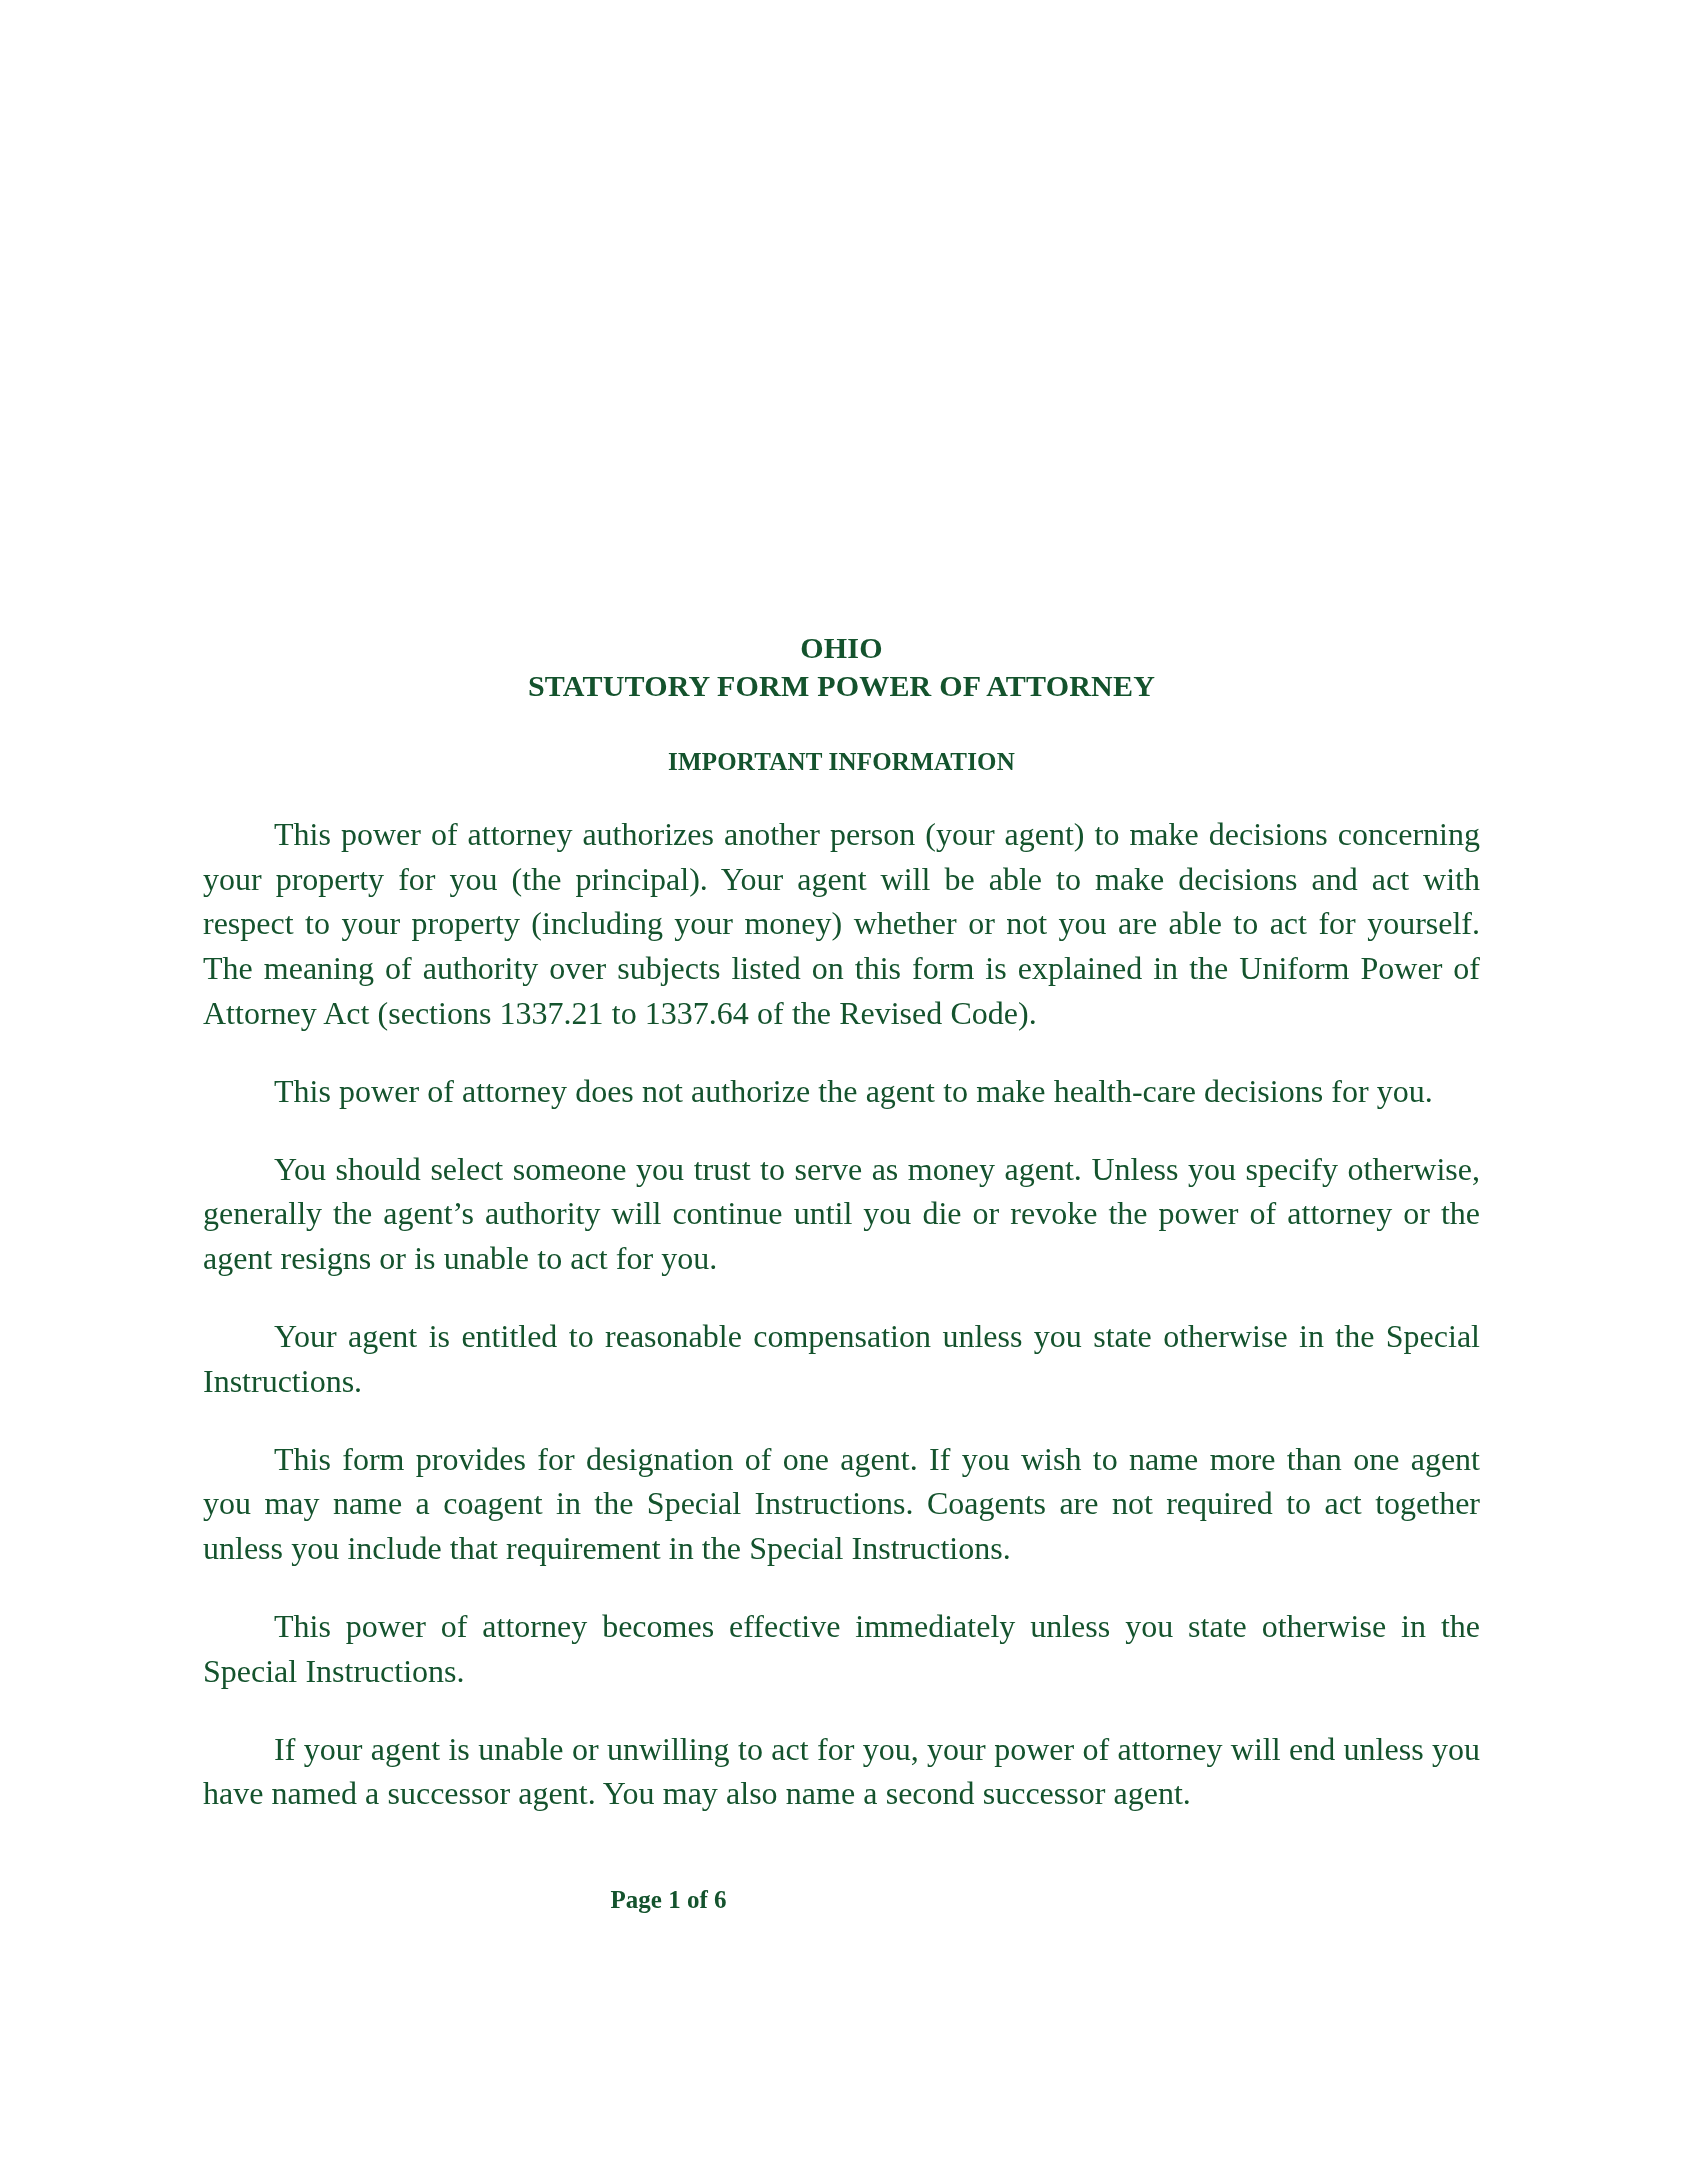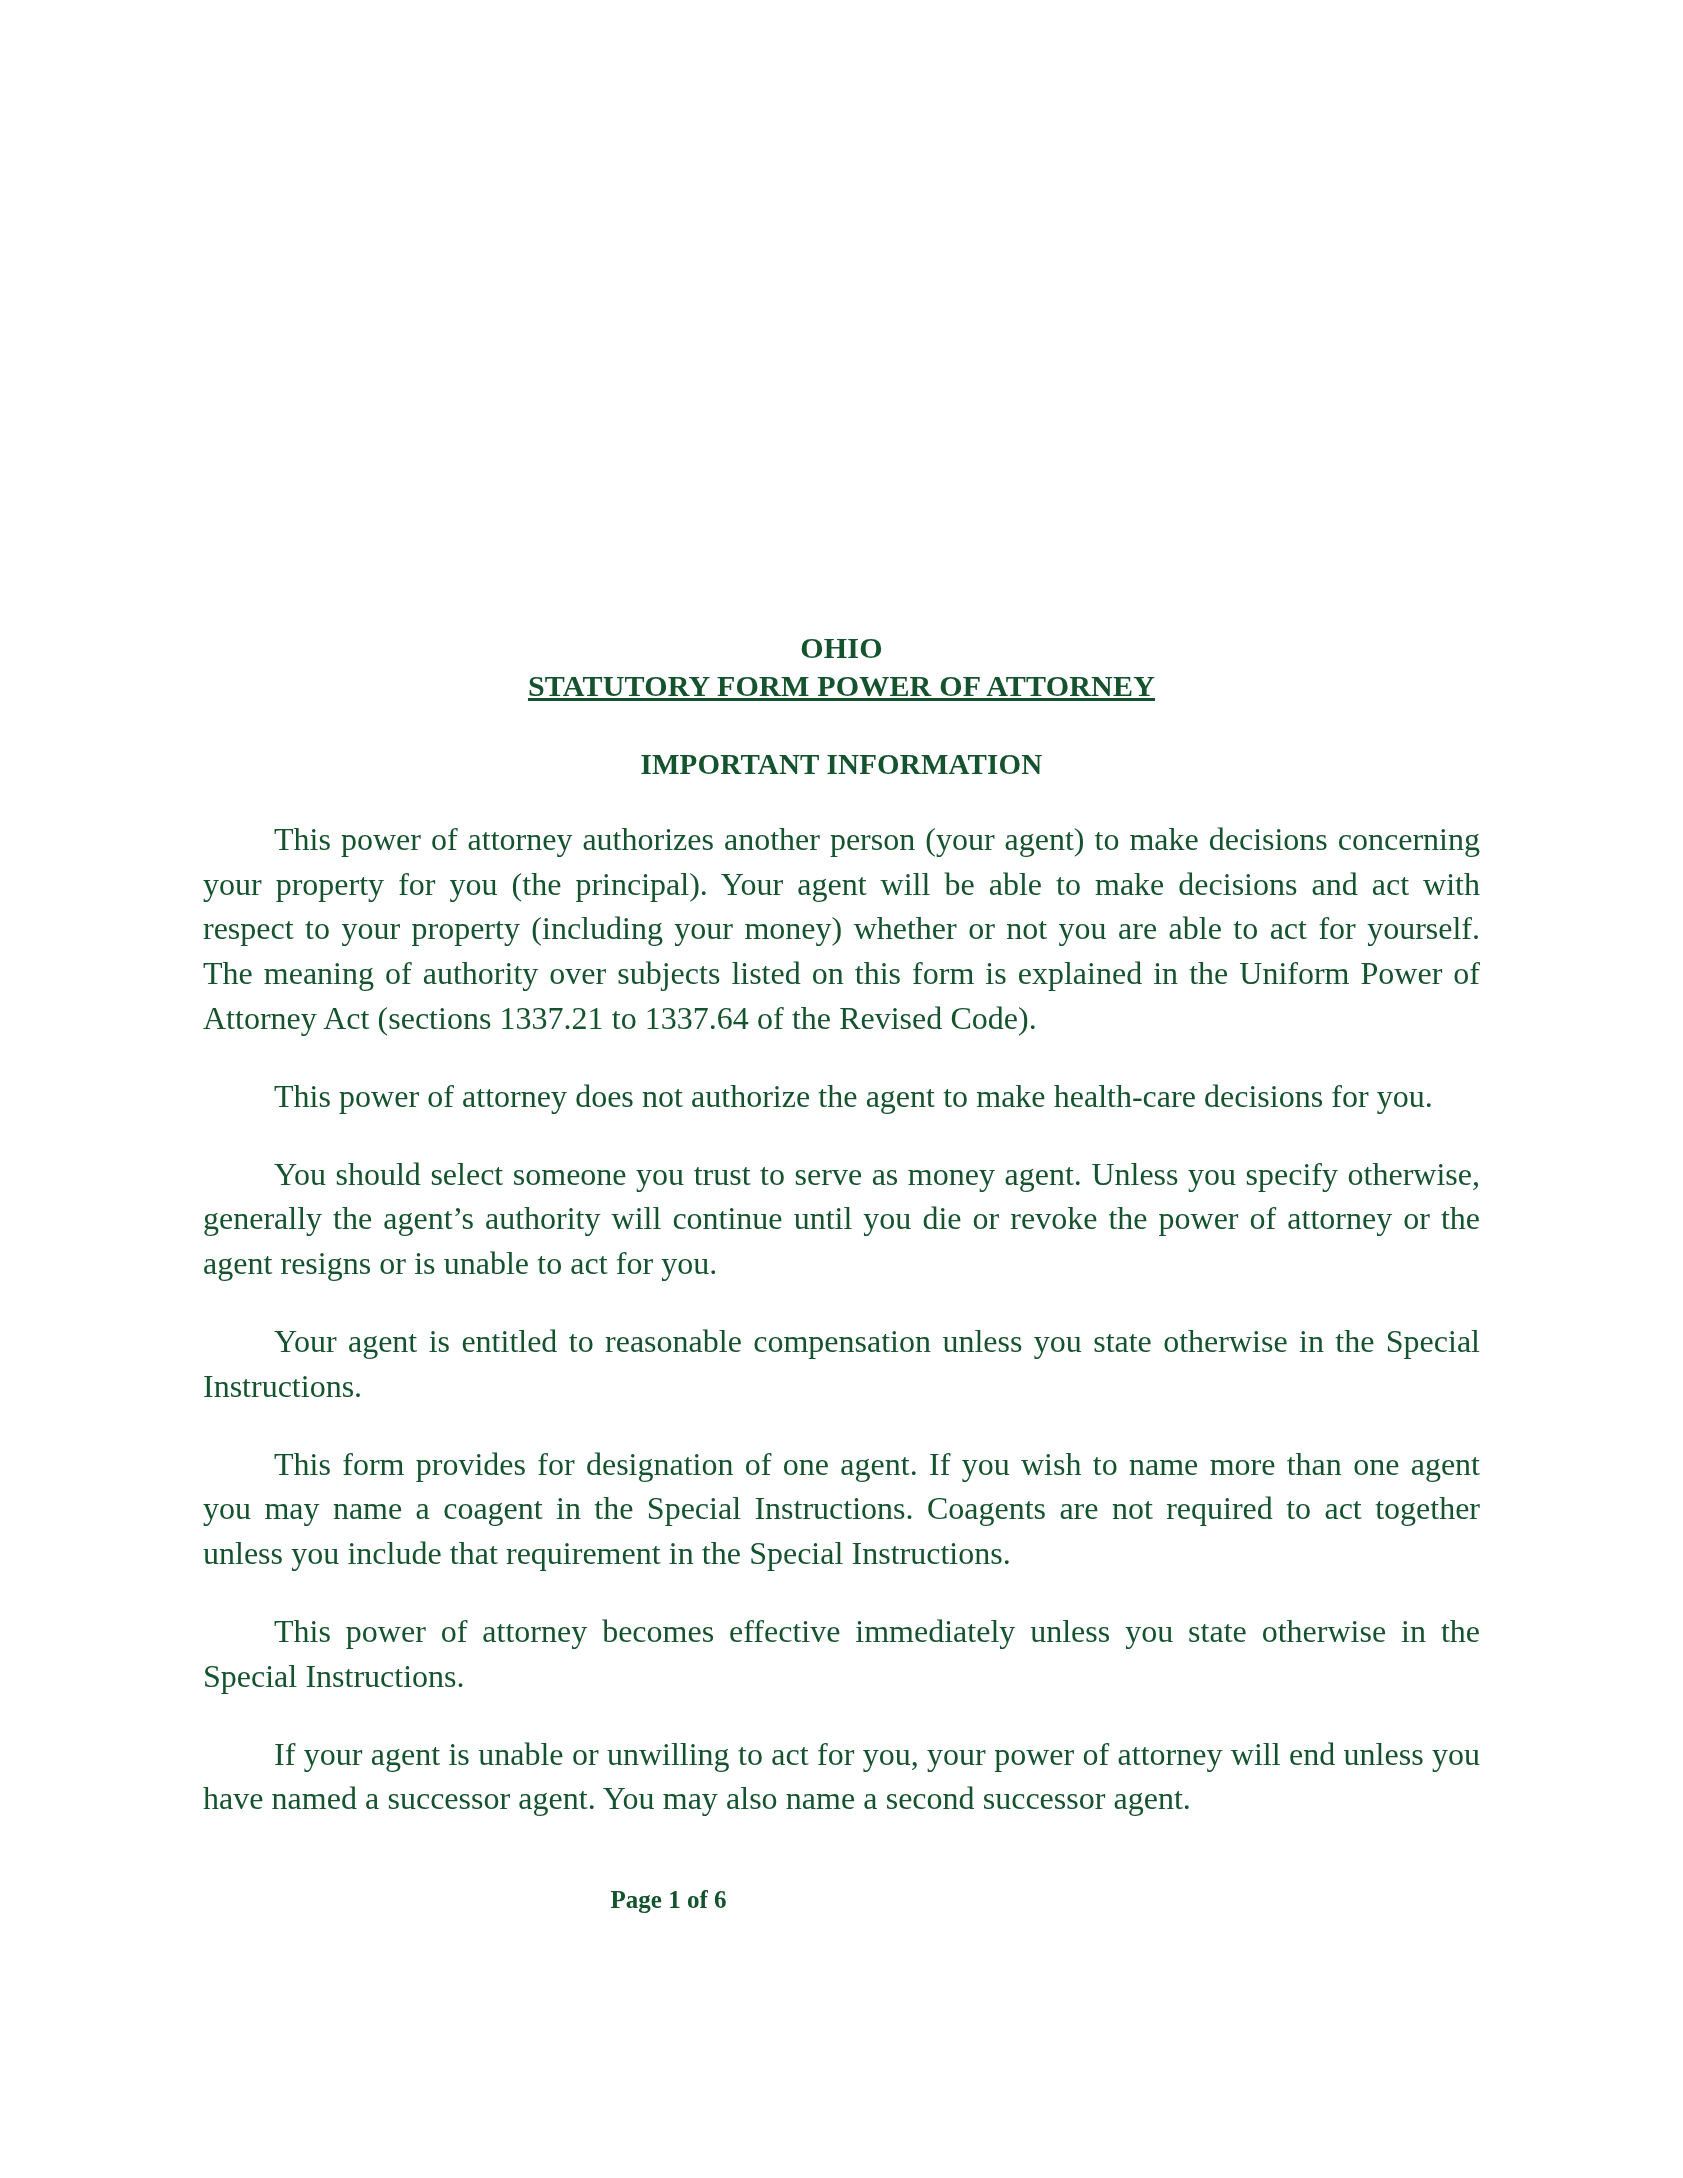--- a/index.html
+++ b/index.html
@@ -27,26 +27,25 @@
     font-weight: bold;
     font-size: 30px;
     line-height: 1.28;
     letter-spacing: 0.2px;
   }
   .title-line-1 {
     display: block;
   }
   .title-line-2 {
     display: block;
-    text-decoration: underline;
   }
   .subtitle {
     text-align: center;
     font-weight: bold;
-    font-size: 29px;
+    font-size: 25px;
     margin-top: 42px;
     letter-spacing: 0.2px;
   }
   .para {
     font-size: 32px;
     line-height: 1.40;
     text-align: justify;
     text-indent: 71px;
     margin-top: 33px;
     word-spacing: 0.2px;

